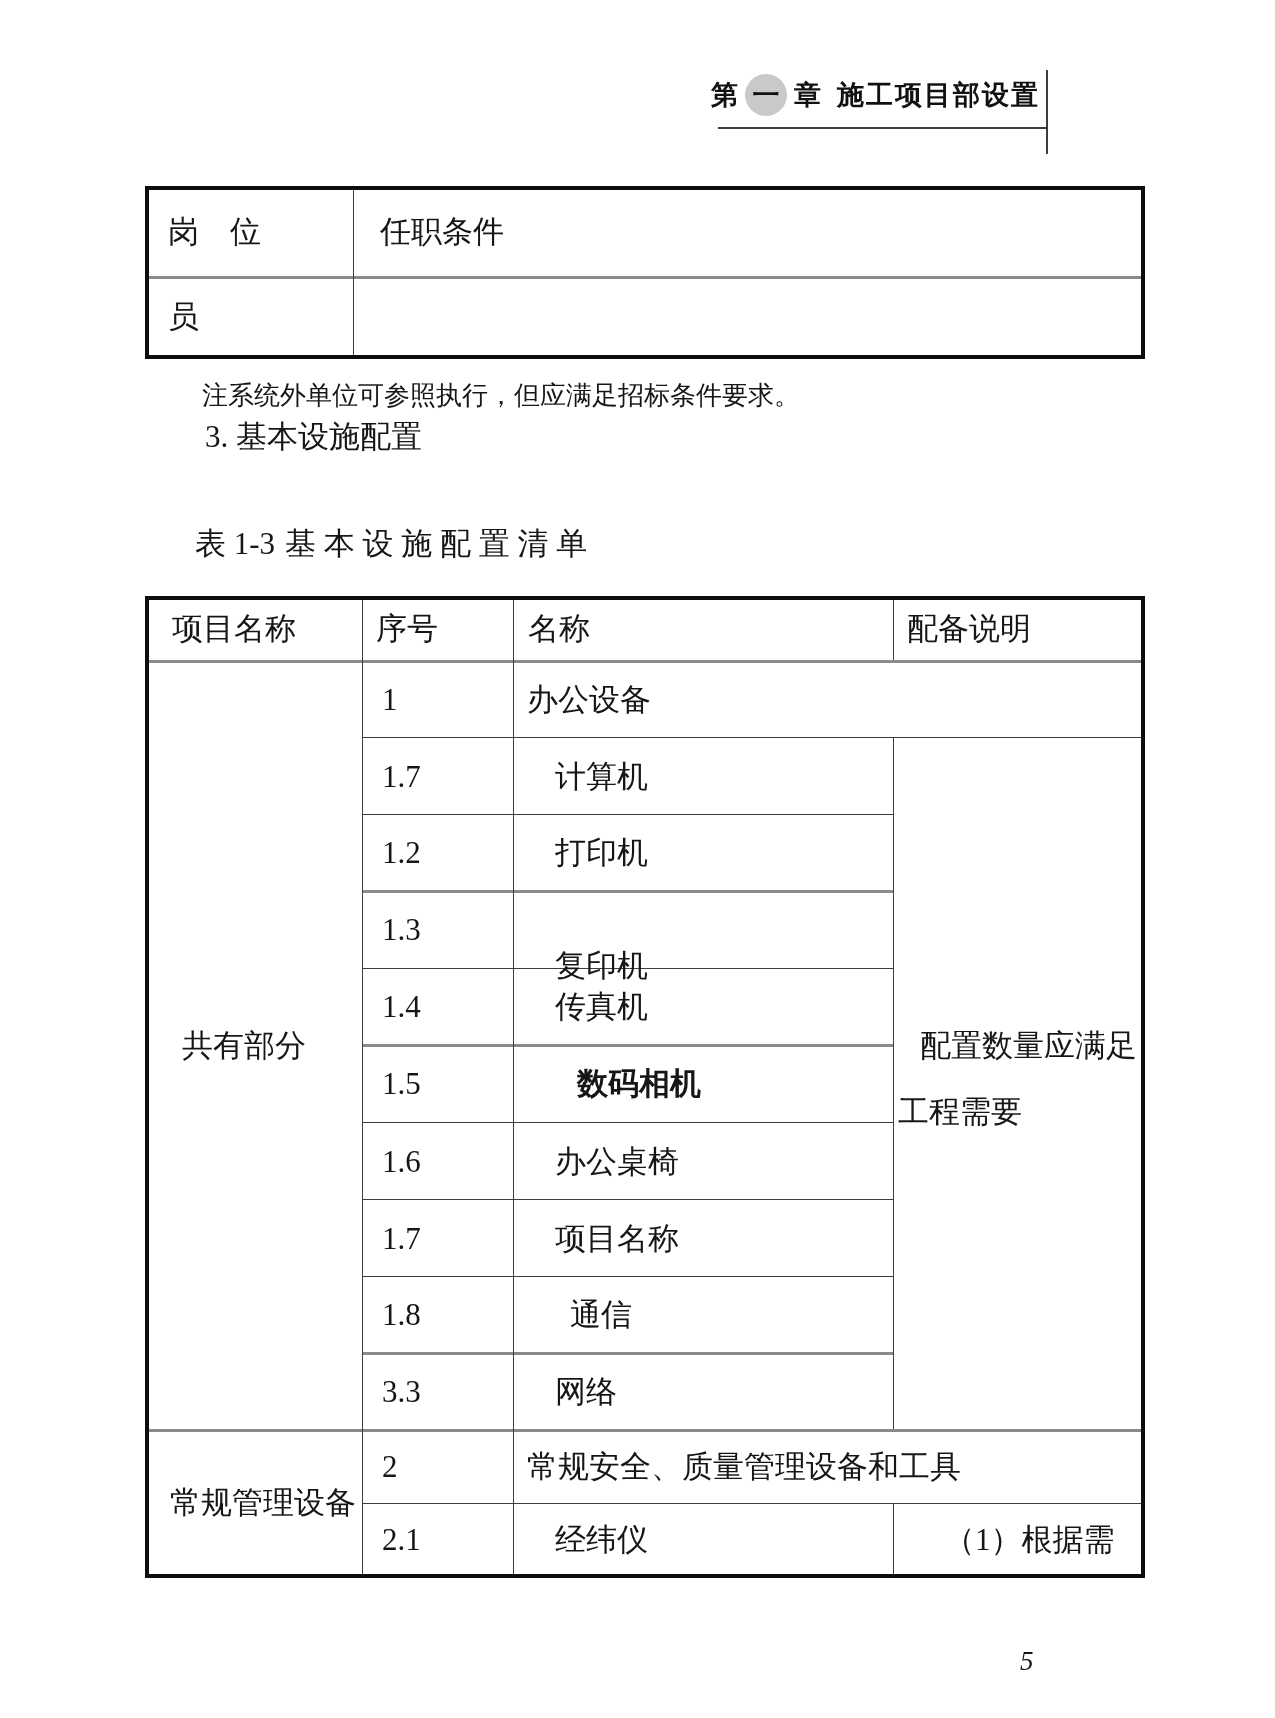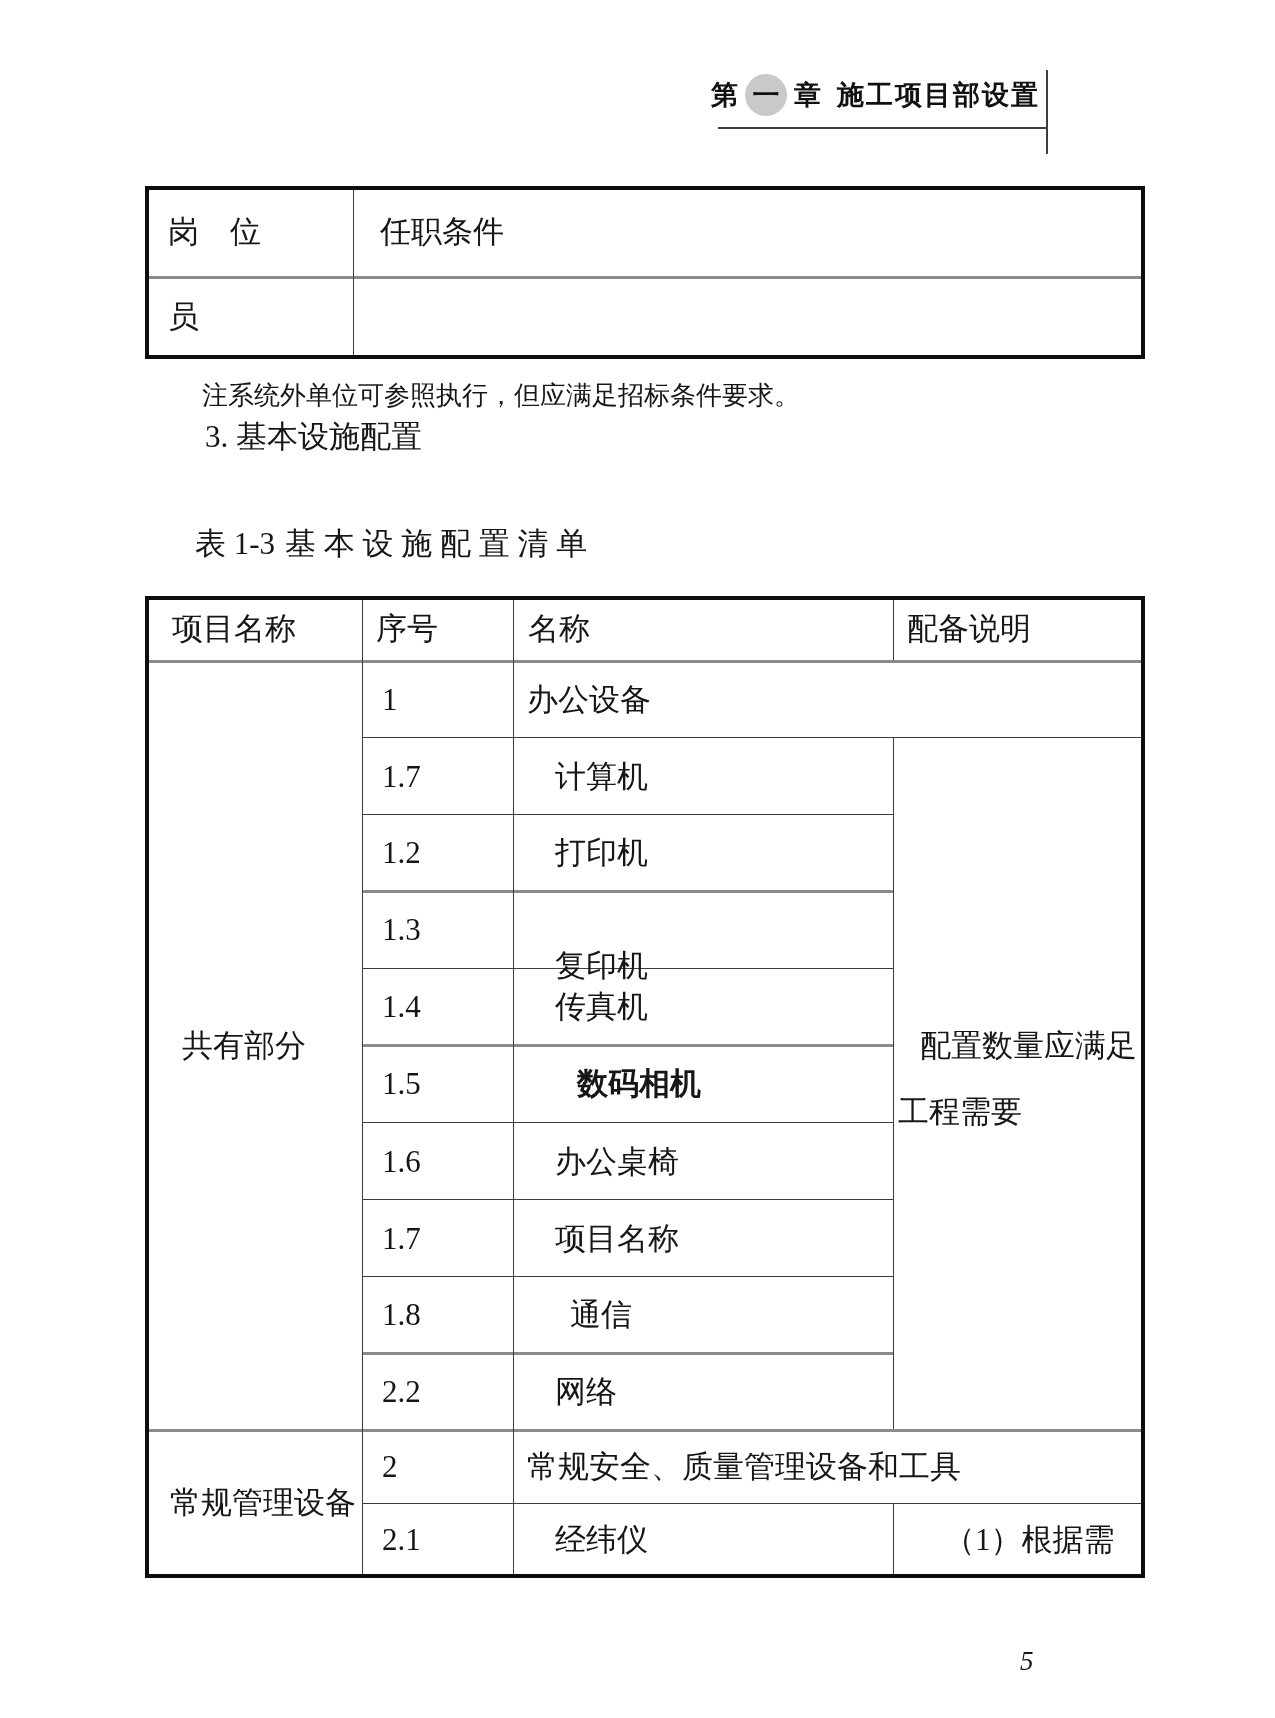--- a/index.html
+++ b/index.html
@@ -92,21 +92,21 @@
       <span class="t" style="left: 382px; top: 990px;">1.4</span>
       <span class="t" style="left: 555px; top: 990px;">传真机</span>
       <span class="t" style="left: 382px; top: 1067px;">1.5</span>
       <span class="t" style="left: 577px; top: 1067px; font-weight: bold;">数码相机</span>
       <span class="t" style="left: 382px; top: 1145px;">1.6</span>
       <span class="t" style="left: 555px; top: 1145px;">办公桌椅</span>
       <span class="t" style="left: 382px; top: 1222px;">1.7</span>
       <span class="t" style="left: 555px; top: 1222px;">项目名称</span>
       <span class="t" style="left: 382px; top: 1298px;">1.8</span>
       <span class="t" style="left: 570px; top: 1298px;">通信</span>
-      <span class="t" style="left: 382px; top: 1375px;">2.2</span>
+      <span class="t" style="left: 382px; top: 1375px;">3.3</span>
       <span class="t" style="left: 555px; top: 1375px;">网络</span>
       <span class="t" style="left: 382px; top: 1450px;">2</span>
       <span class="t" style="left: 527px; top: 1450px;">常规安全、质量管理设备和工具</span>
       <span class="t" style="left: 382px; top: 1523px;">2.1</span>
       <span class="t" style="left: 555px; top: 1523px;">经纬仪</span>
       <span class="t" style="left: 944px; top: 1523px;">（1）根据需</span>
     </div>
 
   <span class="pageno">5</span>
 </div>

